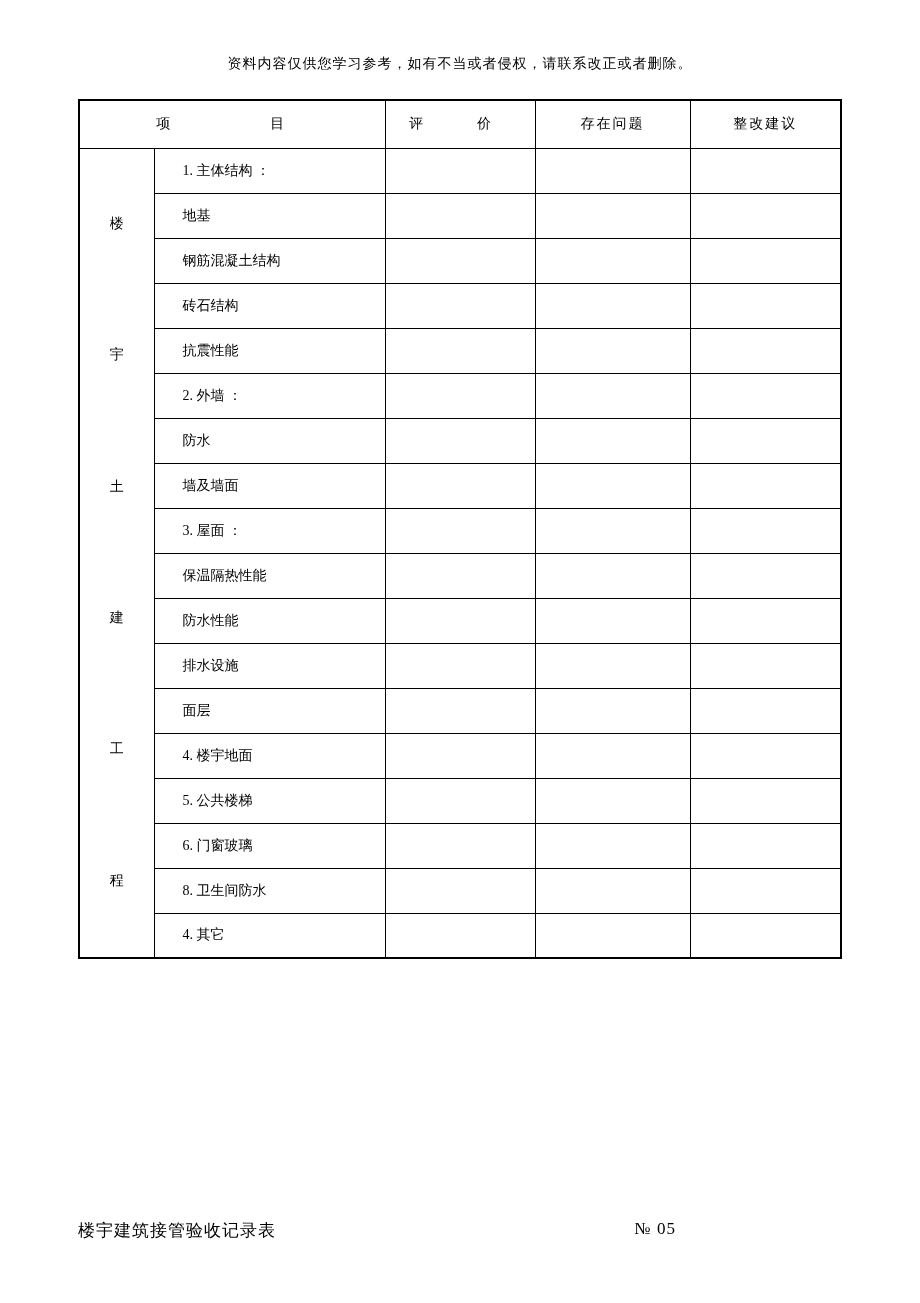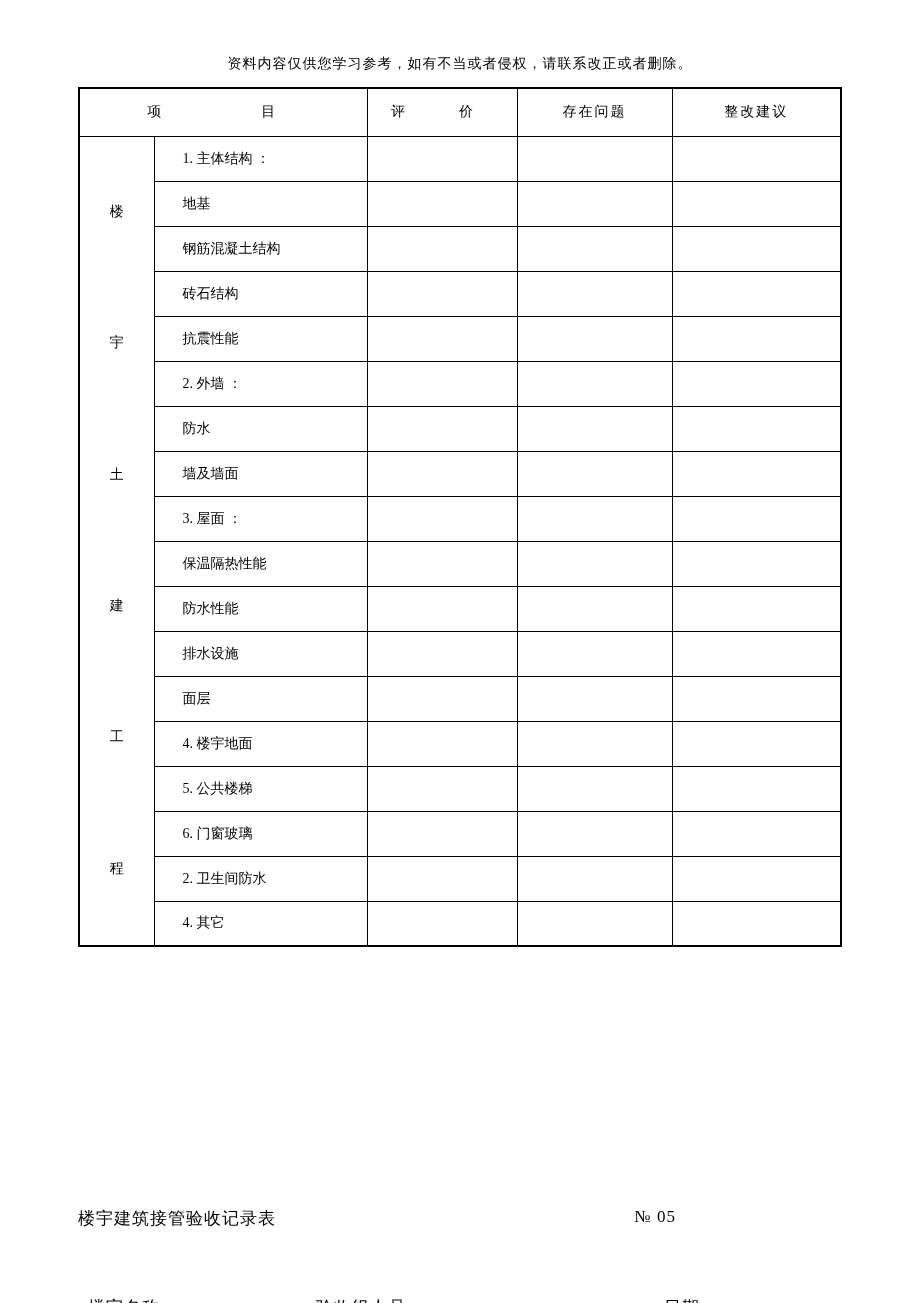--- a/index.html
+++ b/index.html
@@ -12,21 +12,21 @@
       font-family: "SimSun", "宋体", serif;
       width: 920px;
       height: 1303px;
       padding: 55px 78px 40px 78px;
       color: #000;
     }
     .disclaimer {
       text-align: center;
       font-size: 14px;
       letter-spacing: 1px;
-      margin-bottom: 14px;
+      margin-bottom: 26px;
       font-family: Liberation Mono, monospace;
     }
     table.main {
       width: 100%;
       border-collapse: collapse;
       border: 2px solid #000;
     }
     table.main th, table.main td {
       border: 1px solid #000;
       font-size: 14px;
@@ -35,21 +35,21 @@
       height: 45px;
     }
     table.main thead th {
       text-align: center;
       letter-spacing: 2px;
       height: 48px;
     }
     .col-project { width: 305px; }
     .col-eval { width: 150px; }
     .col-issue { width: 155px; }
-    .col-suggest { width: 169px; }
+    .col-suggest { width: 151px; }
     .side-label {
       width: 75px;
       text-align: center;
       font-size: 15px;
       line-height: 3.2;
       padding: 10px 0;
     }
     .side-label-inner {
       display: flex;
       flex-direction: column;
@@ -217,21 +217,21 @@
       <td></td>
       <td></td>
     </tr>
     <tr>
       <td class="item-cell">6. 门窗玻璃</td>
       <td></td>
       <td></td>
       <td></td>
     </tr>
     <tr>
-      <td class="item-cell">2. 卫生间防水</td>
+      <td class="item-cell">8. 卫生间防水</td>
       <td></td>
       <td></td>
       <td></td>
     </tr>
     <tr>
       <td class="item-cell">4. 其它</td>
       <td></td>
       <td></td>
       <td></td>
     </tr>

